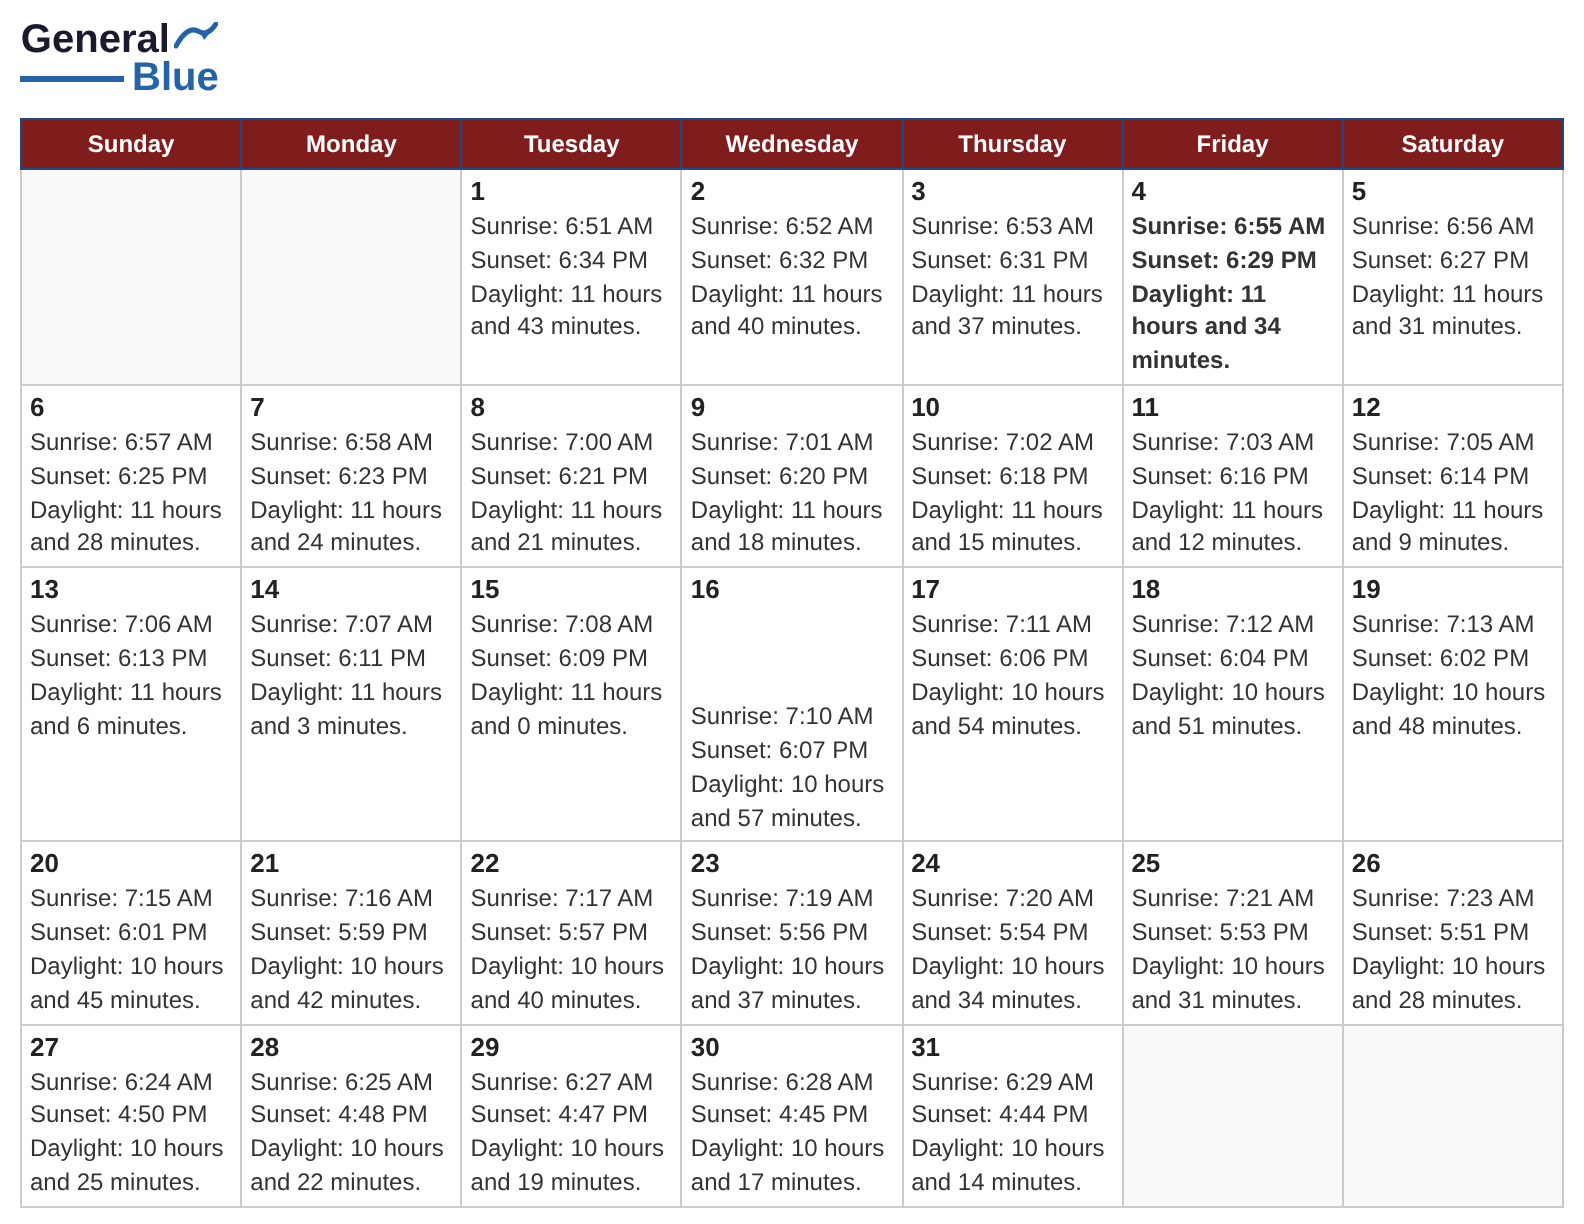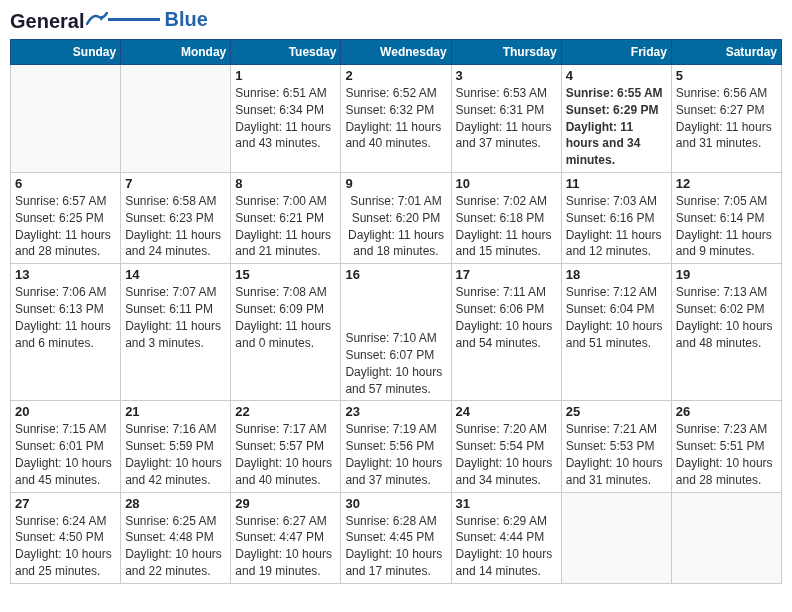--- a/index.html
+++ b/index.html
@@ -23,24 +23,24 @@
     }
     .title-section {
       text-align: right;
     }
     .calendar {
       width: 100%;
       border-collapse: collapse;
       font-size: 11px;
     }
     .calendar th {
-      background: #0369a1;
+      background: #7f1d1d;
       color: #fff;
       padding: 5px 4px;
-      text-align: right;
+      text-align: center;
       font-size: 12px;
       font-weight: bold;
       border: 1px solid #1a4a8a;
     }
     .calendar td {
       border: 1px solid #ccc;
       vertical-align: top;
       padding: 3px 4px;
       width: 14.28%;
       height: 80px;
@@ -63,21 +63,21 @@
       font-size: 12px;
       color: #333;
       line-height: 1.4;
     }
   </style>
 </head>
 <body>
 
 <div class="header-section">
   <div class="logo">
-  <div style="display:flex;flex-direction:row;align-items:center;">
+  <div style="display:flex;flex-direction:column;align-items:center;">
     <div style="display:flex;align-items:center;line-height:1;">
       <span style="font-size:20px;font-weight:bold;color:#1a1a2e;">General</span>
       <svg width="22" height="14" viewBox="0 0 22 14" style="margin-left:2px;margin-bottom:4px;">
         <path d="M1 12 Q7 1 13 5 Q17 7 21 1" stroke="#2563a8" stroke-width="2.5" fill="none" stroke-linecap="round"></path>
         <path d="M13 5 L20 3 L15 9" fill="#2563a8"></path>
       </svg>
     </div>
     <div style="display:flex;align-items:center;gap:0px;margin-top:-2px;">
       <div style="width:52px;height:3px;background:#2563a8;"></div>
       <span style="font-size:20px;font-weight:bold;color:#2563a8;margin-left:4px;">Blue</span>
@@ -151,21 +151,21 @@
 Daylight: 11 hours and 24 minutes.</div>
         </td>
         <td>
           <span class="day-number">8</span>
           <div class="day-info" style="white-space: pre-line;">Sunrise: 7:00 AM
 Sunset: 6:21 PM
 Daylight: 11 hours and 21 minutes.</div>
         </td>
         <td>
           <span class="day-number">9</span>
-          <div class="day-info" style="white-space: pre-line; text-align: center;">Sunrise: 7:01 AM
+          <div class="day-info" style="white-space: pre-line;">Sunrise: 7:01 AM
 Sunset: 6:20 PM
 Daylight: 11 hours and 18 minutes.</div>
         </td>
         <td>
           <span class="day-number">10</span>
           <div class="day-info" style="white-space: pre-line;">Sunrise: 7:02 AM
 Sunset: 6:18 PM
 Daylight: 11 hours and 15 minutes.</div>
         </td>
         <td>

